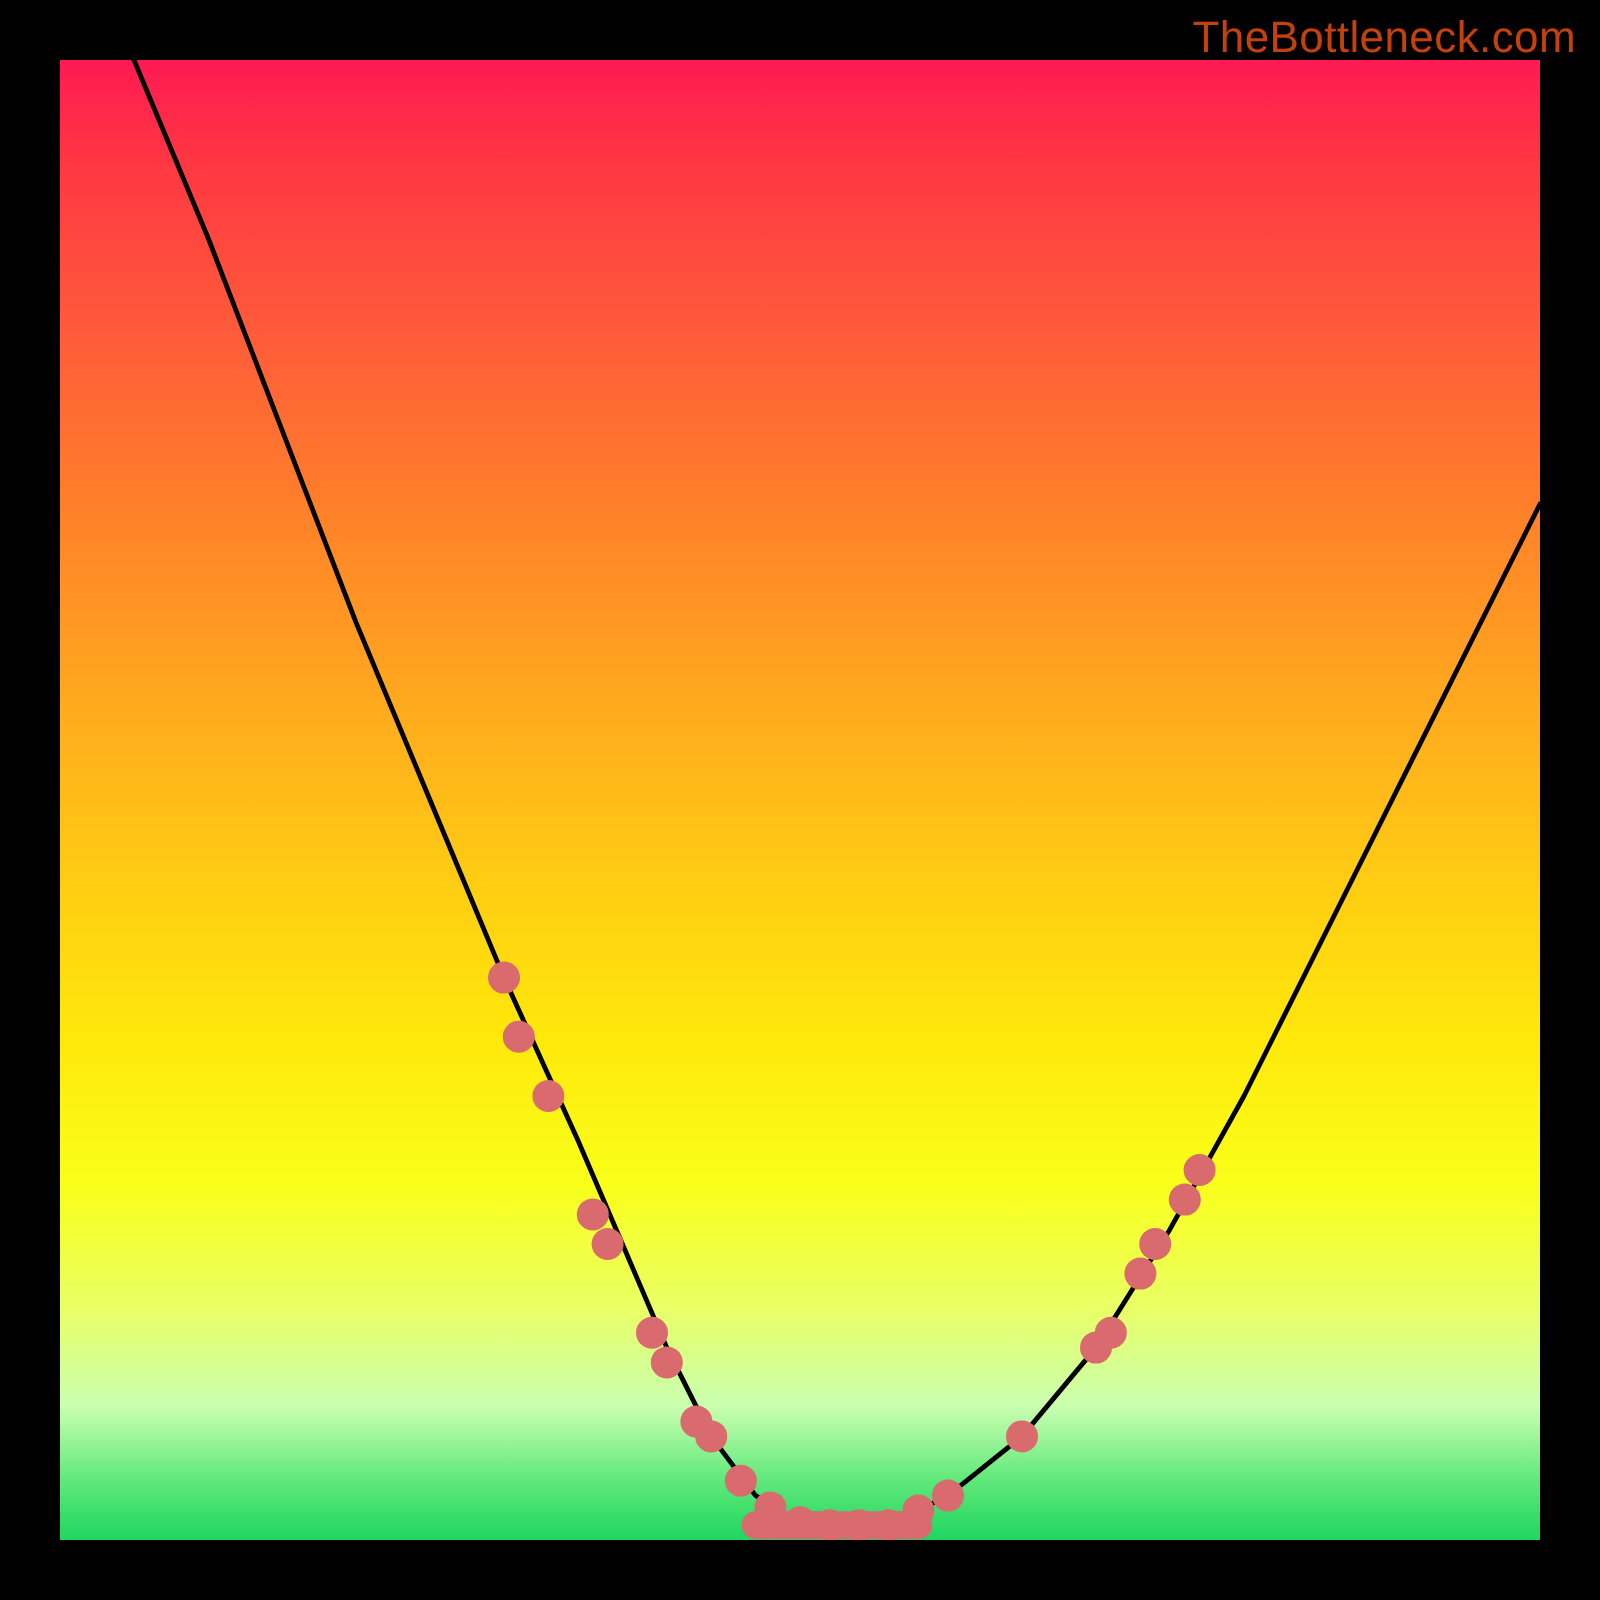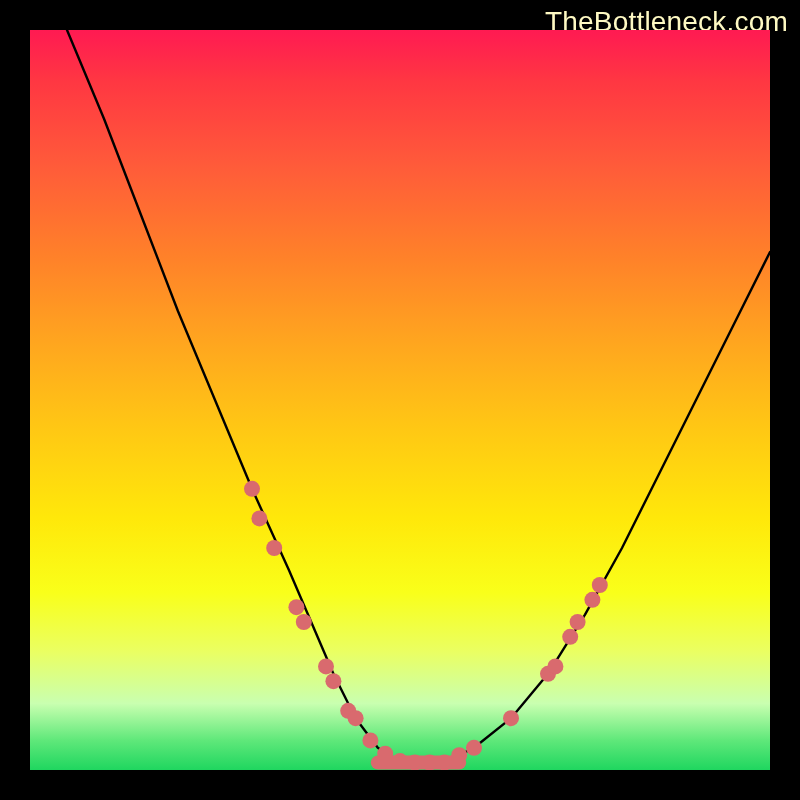--- a/index.html
+++ b/index.html
@@ -35,22 +35,22 @@
       #eaff62 84%,
       #c9ffb0 91%,
       #5fe87a 96%,
       #1fd65f 100%
     );
   }
   .watermark {
     position: absolute;
     top: 6px;
     right: 12px;
-    color: #fef9c3;
-    font-size: 28px;
+    color: #c2410c;
+    font-size: 22px;
     font-weight: 500;
     letter-spacing: 0.2px;
     user-select: none;
   }
   svg.curve {
     position: absolute;
     left: 0;
     top: 0;
     width: 740px;
     height: 740px;

